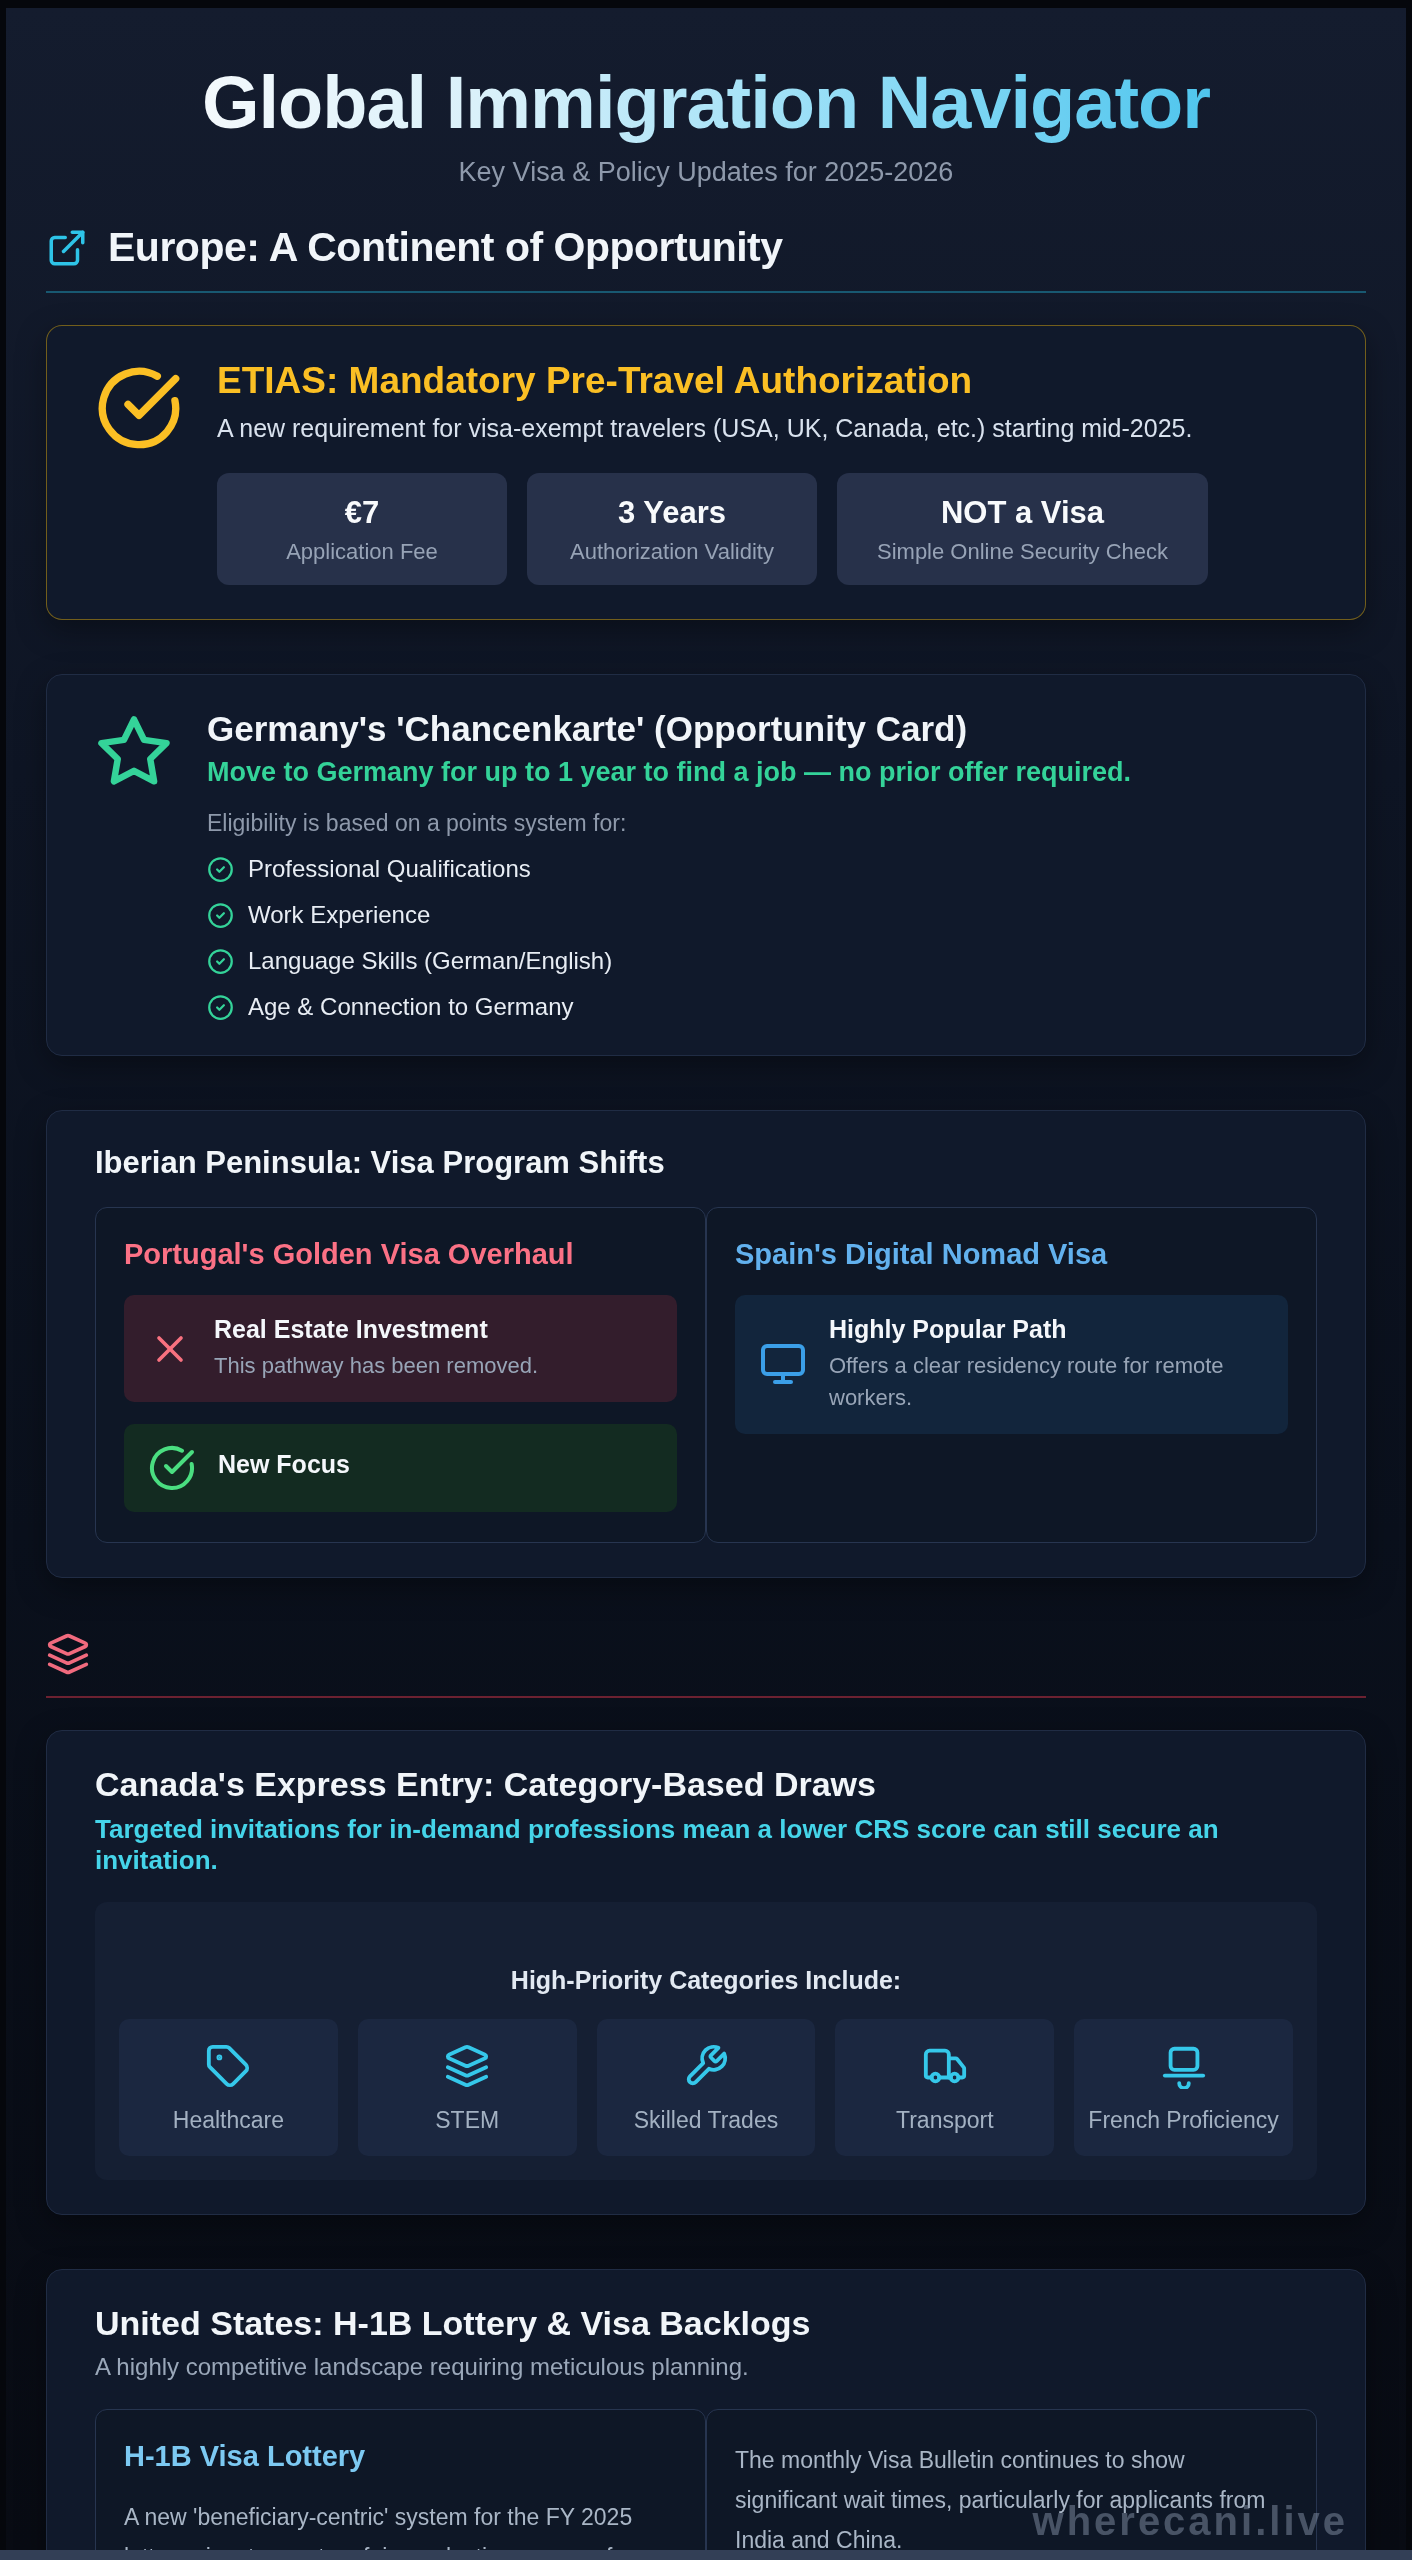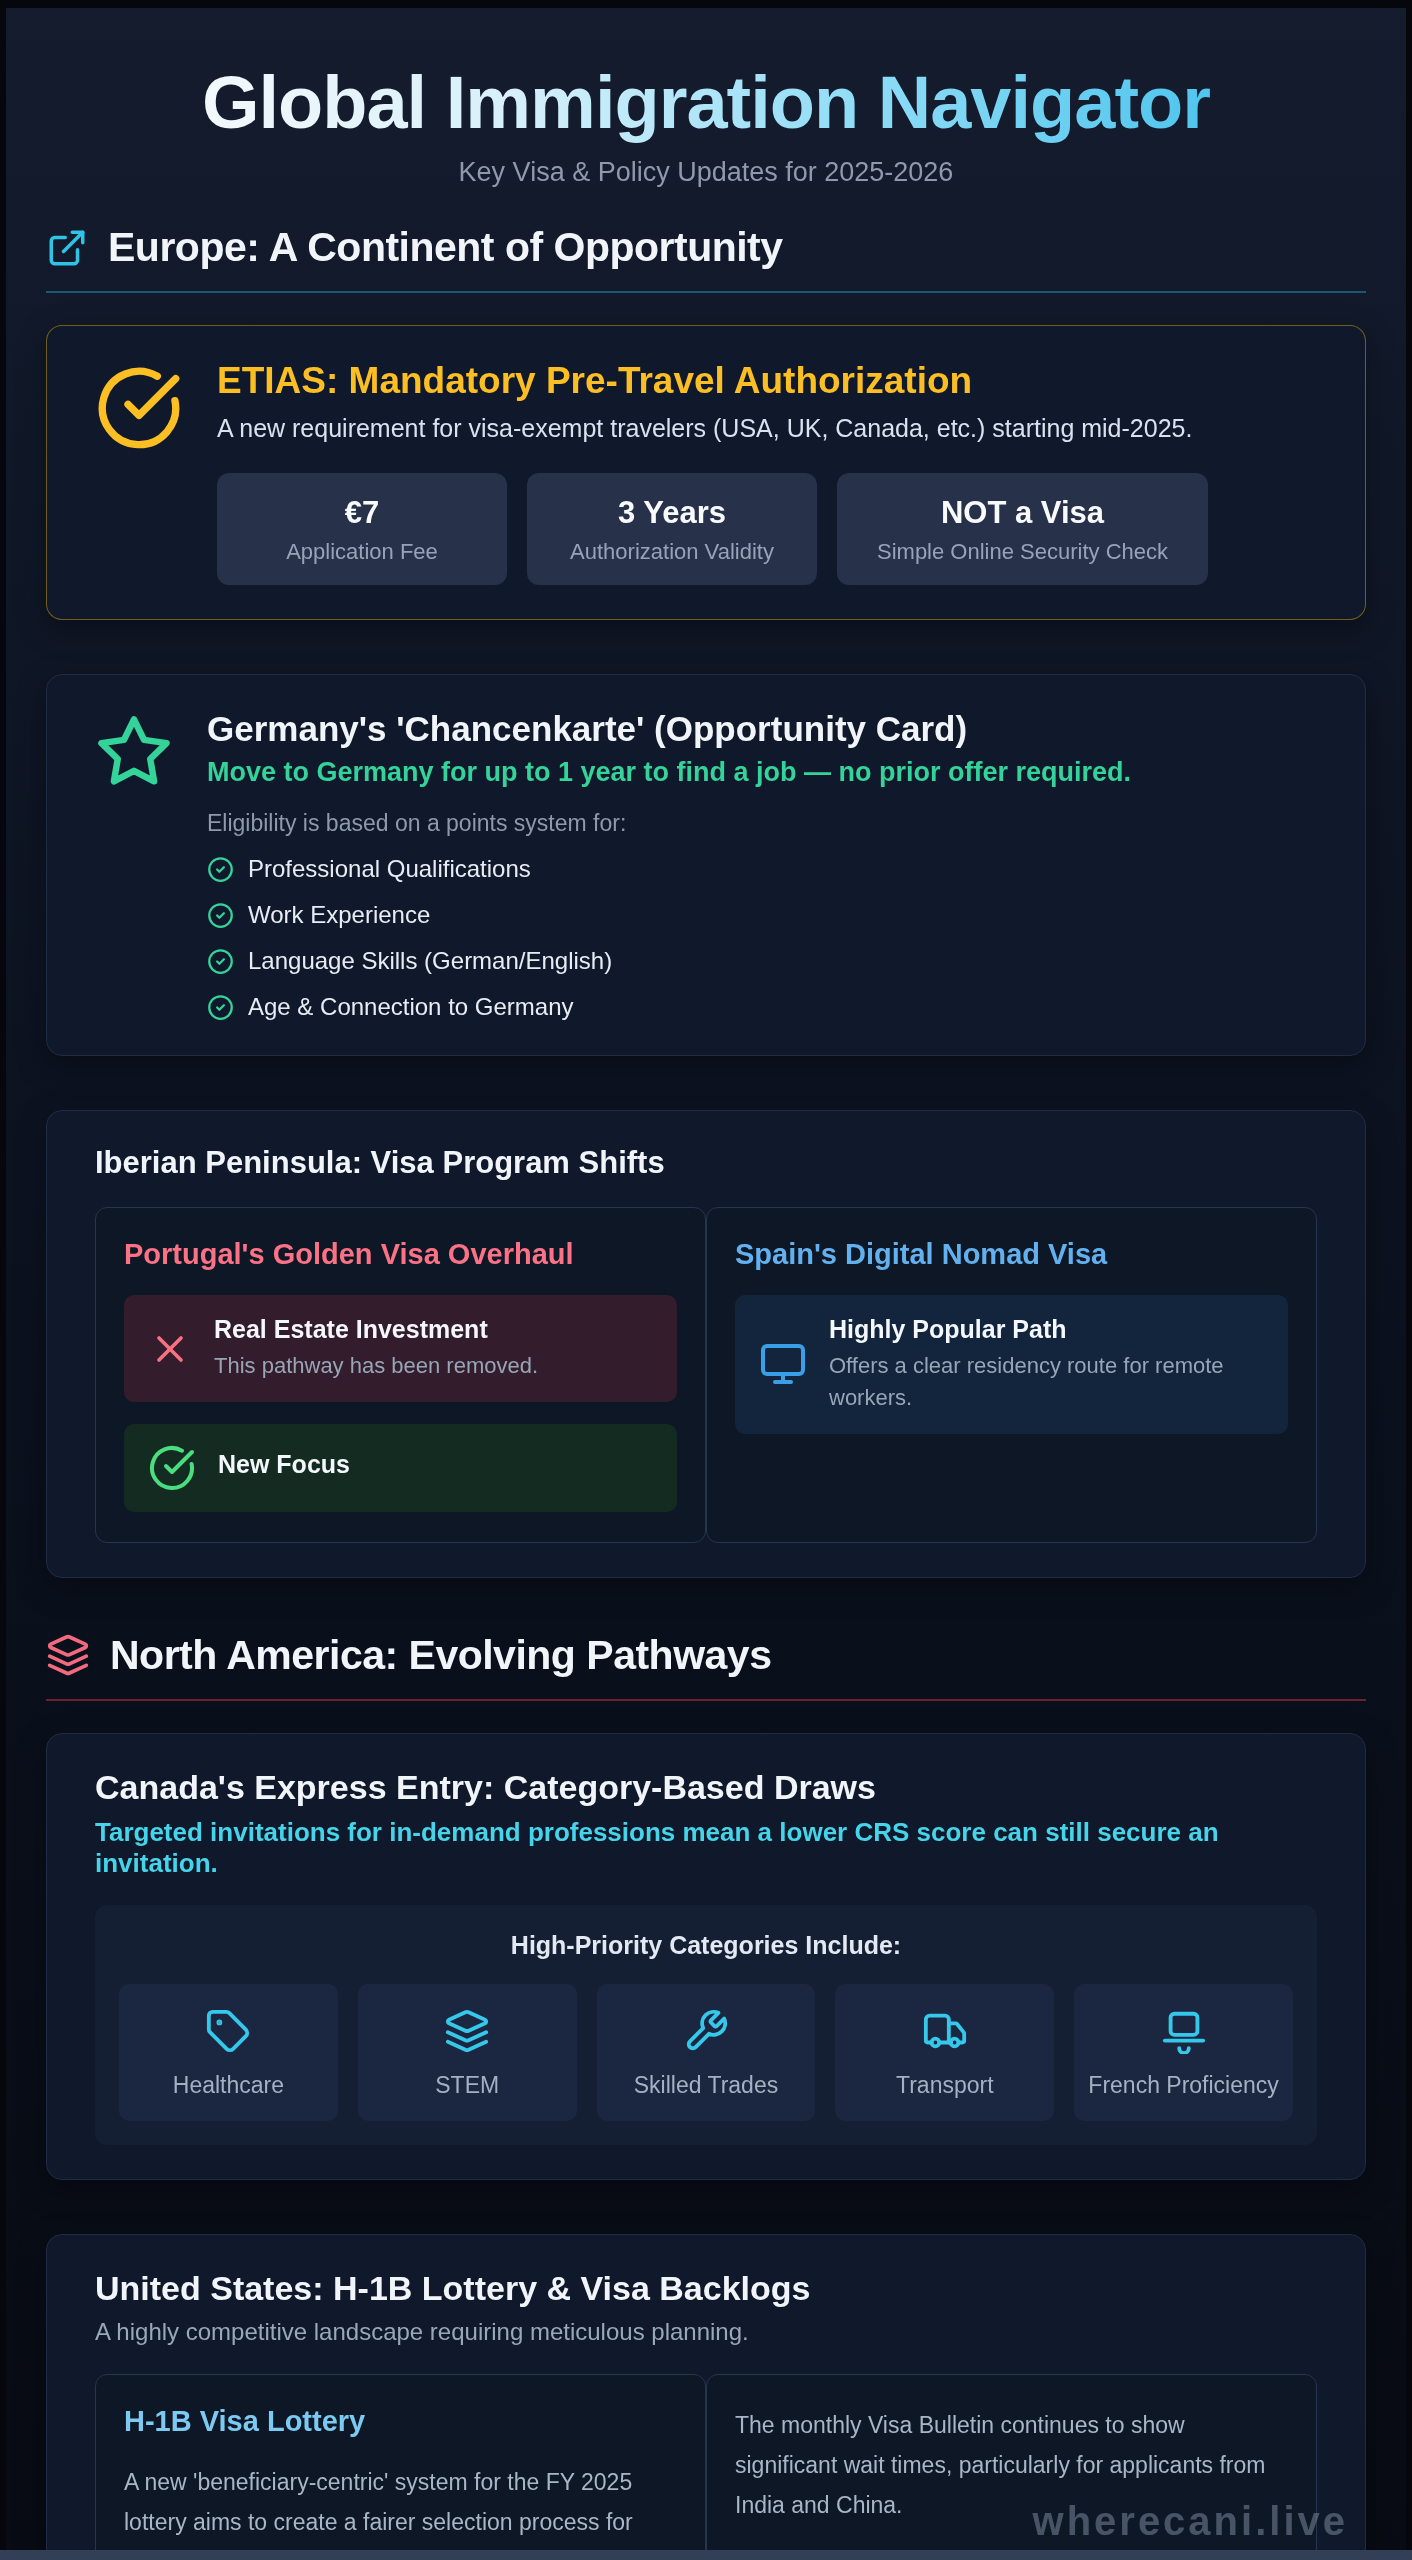--- a/index.html
+++ b/index.html
@@ -87,21 +87,21 @@
   .box-removed { background:#331d2c; }
   .box-removed .mb-icon { color:#f8717f; }
   .box-focus { background:#132b21; }
   .box-focus .mb-icon { color:#4ade80; }
   .box-spain { background:#12253c; }
   .box-spain .mb-icon { color:#3b9fe8; }
 
   .canada-title { font-size:34px; font-weight:800; color:#f1f5f9; margin-bottom:10px; }
   .canada-sub { font-size:26px; font-weight:700; color:#45d4e9; margin-bottom:26px; }
   .priority-panel { background:#151f33; border-radius:12px; padding:26px 24px 24px; }
-  .priority-heading { font-size:25px; font-weight:800; color:#e2e9f2; text-align:center; margin-bottom:24px; }
+  .priority-heading { font-size:25px; font-weight:800; color:#e2e9f2; text-align:center; margin-bottom:24px;margin-top:38px; }
   .cat-row { display:flex; gap:20px; }
   .cat-box {
     flex:1; background:#1b2740; border-radius:10px; padding:24px 8px 22px;
     display:flex; flex-direction:column; align-items:center; gap:18px;
   }
   .cat-box .cat-icon { color:#35c8ea; display:flex; }
   .cat-label { font-size:23px; color:#a3b1c2; }
 
   .usa-title { font-size:34px; font-weight:800; color:#f1f5f9; margin-bottom:10px; }
   .usa-sub { font-size:24px; color:#9aa7b9; margin-bottom:28px; }
@@ -269,21 +269,20 @@
 
     <div class="section-na">
       <div class="section-header">
         <span class="sh-icon icon-rose">
           <svg width="44" height="44" viewBox="0 0 24 24" fill="none" stroke="currentColor" stroke-width="2" stroke-linecap="round" stroke-linejoin="round">
               <path d="M12.83 2.18a2 2 0 0 0-1.66 0L2.6 6.08a1 1 0 0 0 0 1.83l8.58 3.91a2 2 0 0 0 1.66 0l8.58-3.9a1 1 0 0 0 0-1.83Z"></path>
               <path d="m22 17.65-9.17 4.16a2 2 0 0 1-1.66 0L2 17.65"></path>
               <path d="m22 12.65-9.17 4.16a2 2 0 0 1-1.66 0L2 12.65"></path>
             </svg>
         </span>
-        <h2>North America: Evolving Pathways</h2>
       </div>
 
       <div class="card">
         <div class="canada-title">Canada's Express Entry: Category-Based Draws</div>
         <div class="canada-sub">Targeted invitations for in-demand professions mean a lower CRS score can still secure an invitation.</div>
         <div class="priority-panel">
           <div class="priority-heading">High-Priority Categories Include:</div>
           <div class="cat-row">
             <div class="cat-box">
               <span class="cat-icon">

